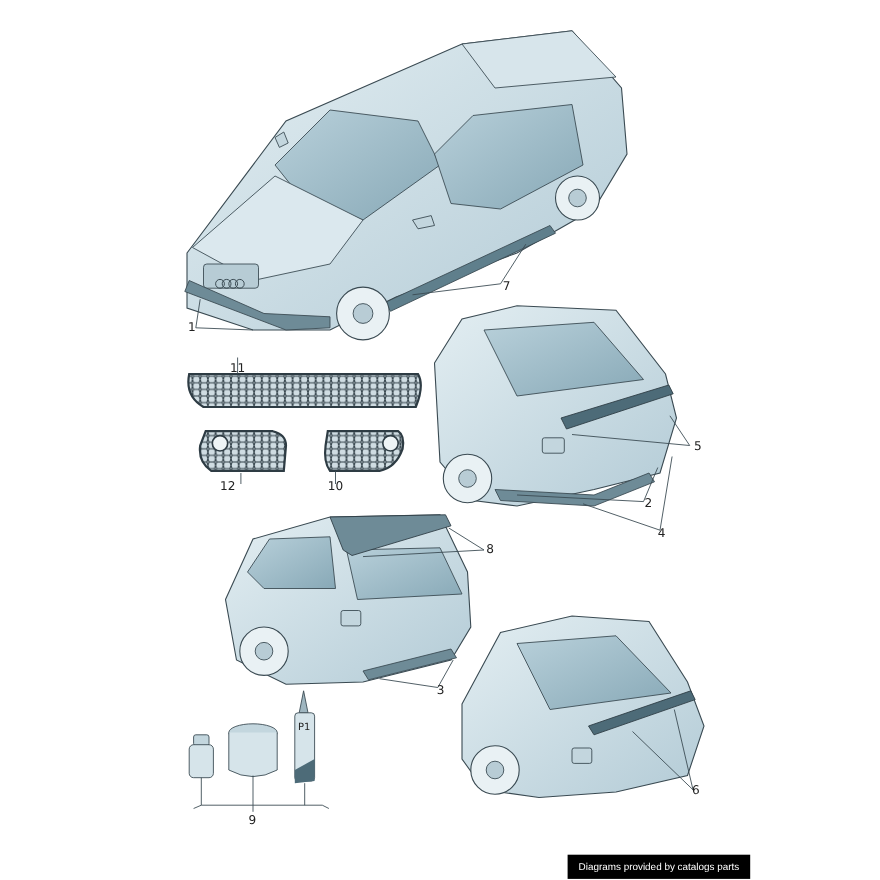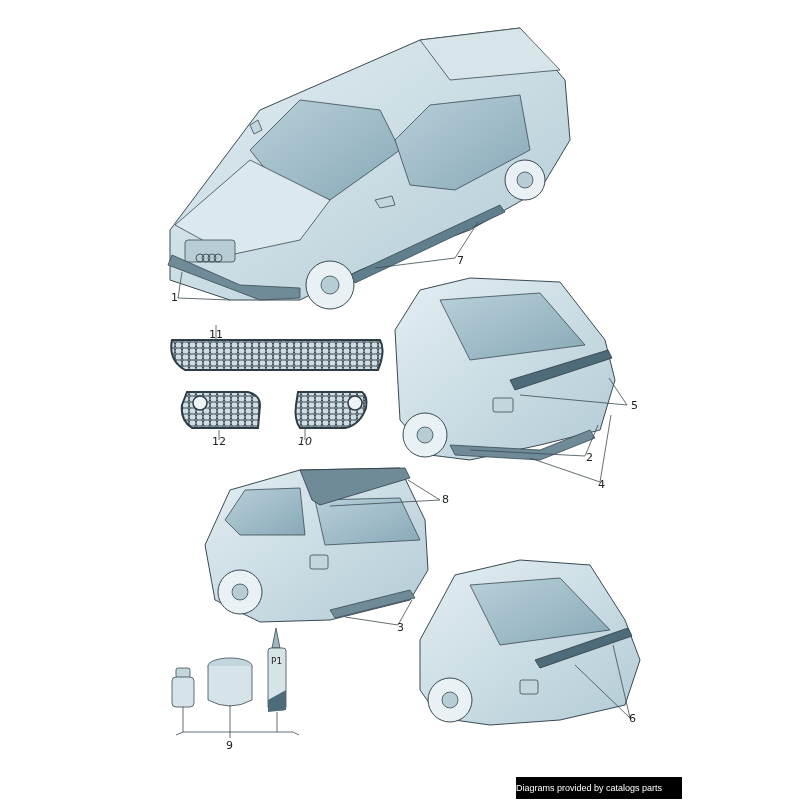--- a/index.html
+++ b/index.html
@@ -2,21 +2,21 @@
 <html><head>
 <meta charset="utf-8">
 <style>
   html, body { margin: 0; padding: 0; background: #ffffff; }
   body { width: 800px; height: 800px; position: relative; overflow: hidden;
          font-family: "DejaVu Sans", sans-serif; }
   #diagram { position: absolute; left: 0; top: 0; width: 800px; height: 800px; }
   .callout { position: absolute; font-size: 11px; color: #222; line-height: 1; }
   .credit { position: absolute; left: 516px; top: 777px; width: 166px; height: 22px;
             background: #000; color: #fff; font-size: 9px; line-height: 22px;
-            text-align: left; font-family: "Liberation Sans", sans-serif; }
+            text-align: center; font-family: "Liberation Sans", sans-serif; }
 </style>
 </head>
 <body>
 
 <svg id="diagram" viewBox="0 0 800 800" xmlns="http://www.w3.org/2000/svg">
   <defs>
     <pattern id="hex" width="7" height="6" patternUnits="userSpaceOnUse">
       <rect width="7" height="6" fill="#cfdce2"></rect>
       <path d="M1,0 L6,0 L7,3 L6,6 L1,6 L0,3 Z" fill="none" stroke="#2e3c44" stroke-width="0.9"></path>
     </pattern>
@@ -157,22 +157,22 @@
     <path d="M176,735 L183,732 L293,732 L299,735"></path>
     <path d="M183,707 L183,732"></path>
       <path d="M230,705 L230,732"></path>
       <path d="M277,712 L277,732"></path>
     <path d="M230,732 L230,738"></path>
   </g>
 </svg>
 
 <span class="callout" style="left:171px; top:292px;">1</span>
 <span class="callout" style="left:209px; top:329px;">11</span>
-<span class="callout" style="left:212px; top:436px;">12</span>
-<span class="callout" style="left:298px; top:436px;font-style:italic;">10</span>
+<span class="callout" style="left:200px; top:436px;">12</span>
+<span class="callout" style="left:298px; top:436px;">10</span>
 <span class="callout" style="left:457px; top:255px;">7</span>
 <span class="callout" style="left:631px; top:400px;">5</span>
 <span class="callout" style="left:586px; top:452px;">2</span>
 <span class="callout" style="left:598px; top:479px;">4</span>
 <span class="callout" style="left:442px; top:494px;">8</span>
 <span class="callout" style="left:397px; top:622px;">3</span>
 <span class="callout" style="left:629px; top:713px;">6</span>
 <span class="callout" style="left:226px; top:740px;">9</span>
 
 <div class="credit">Diagrams provided by catalogs parts</div>

